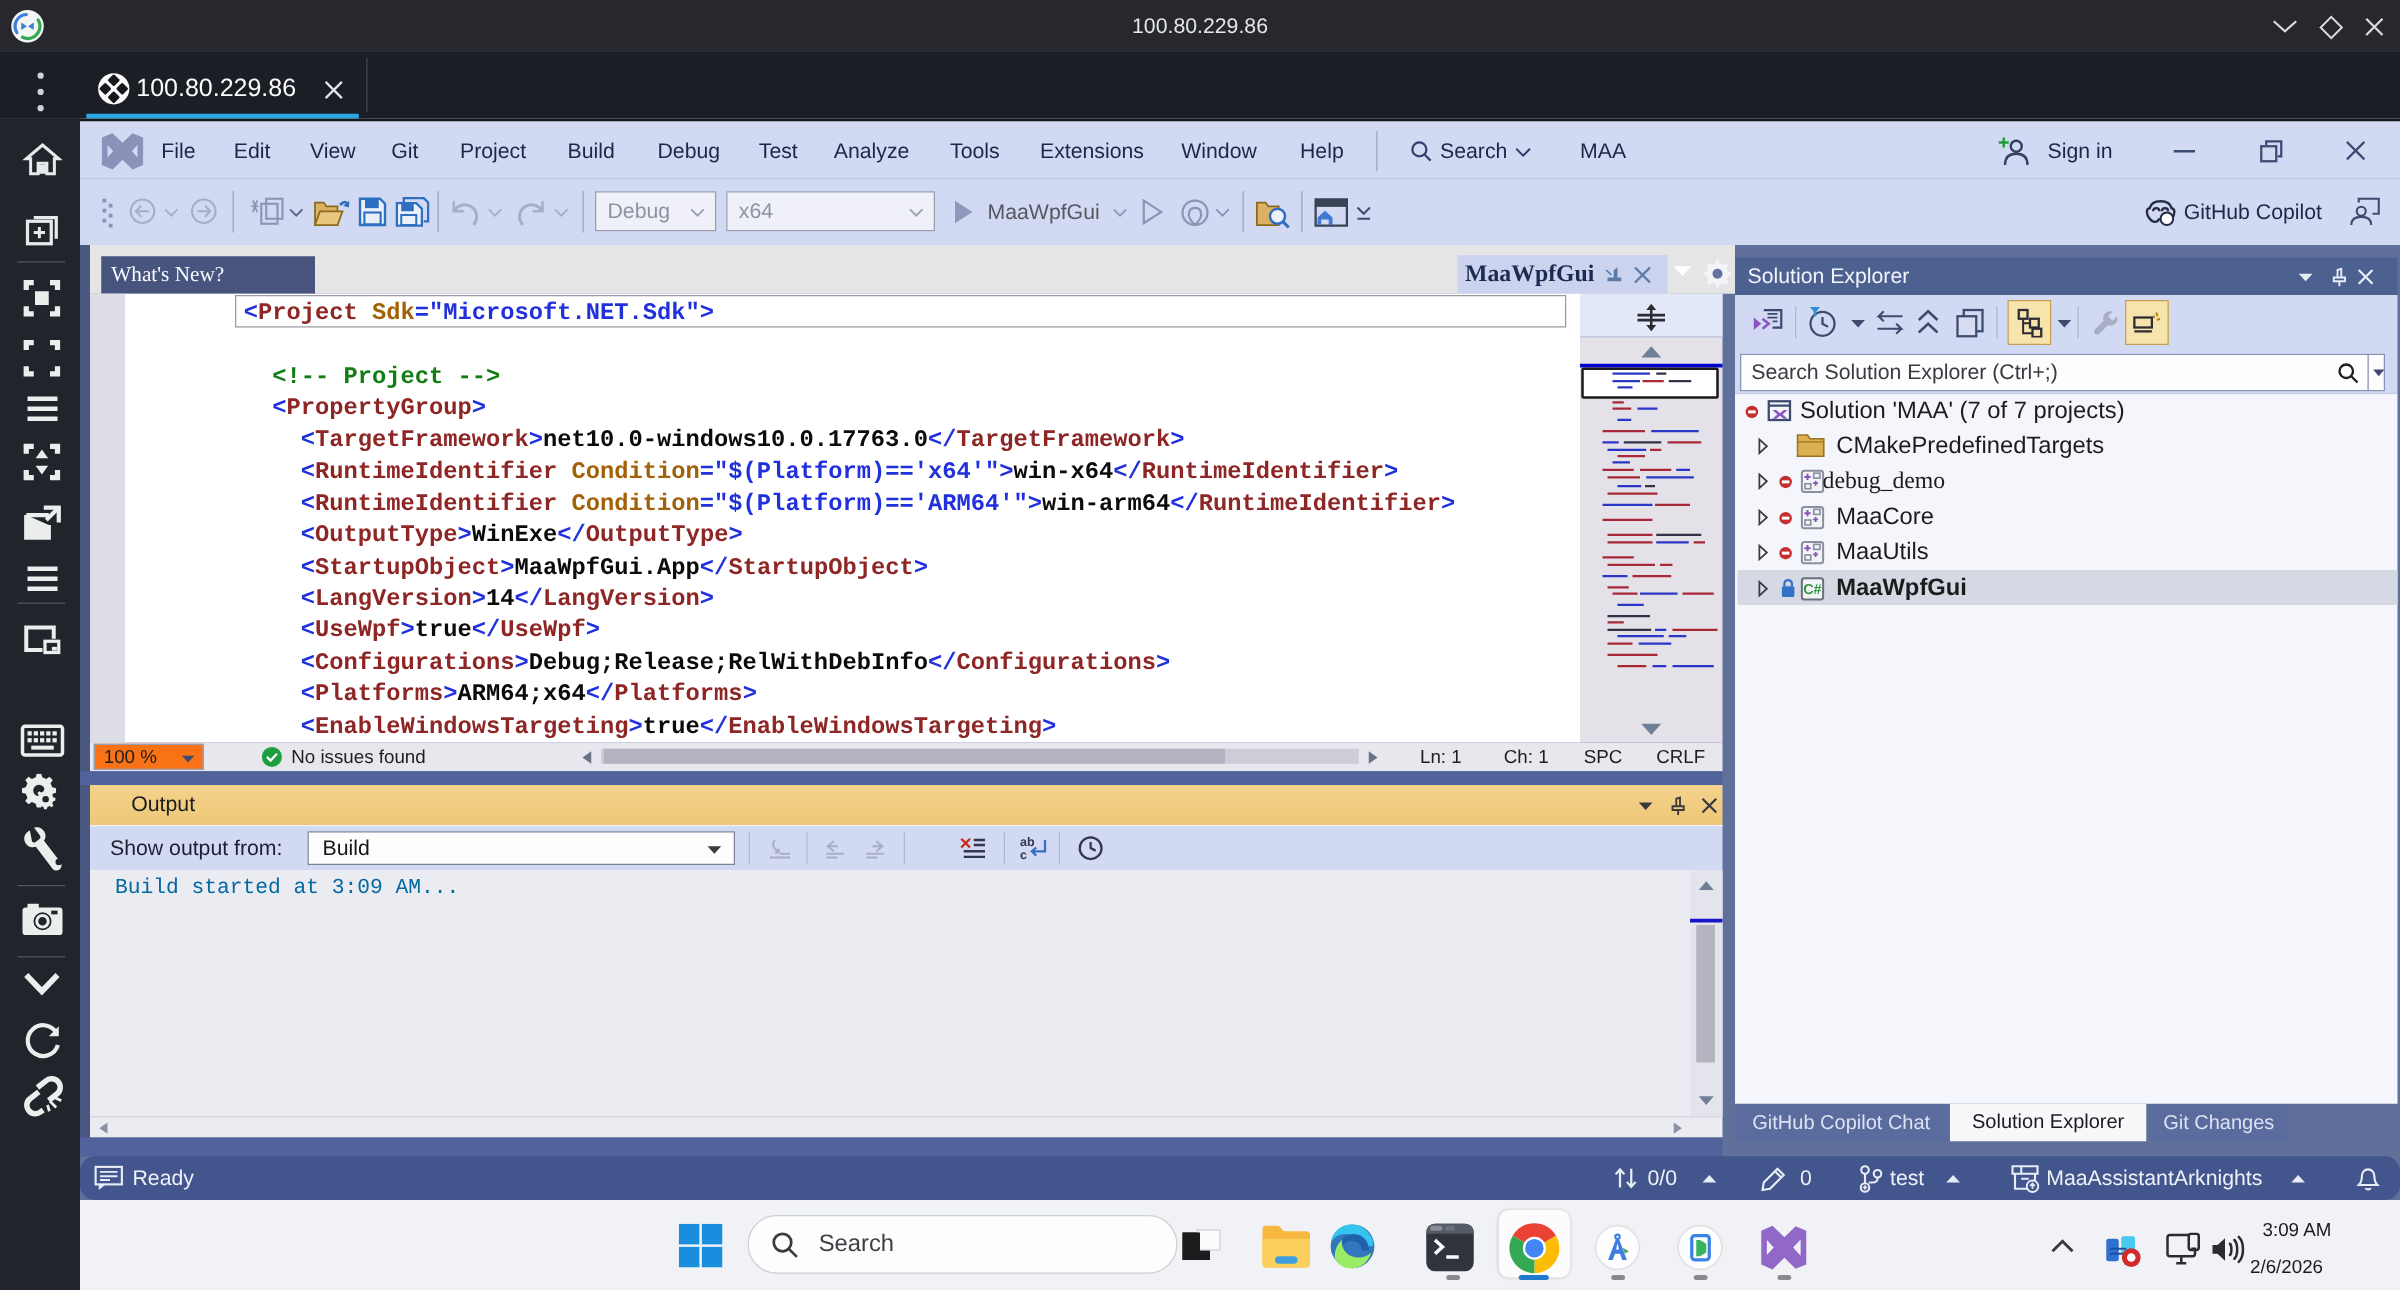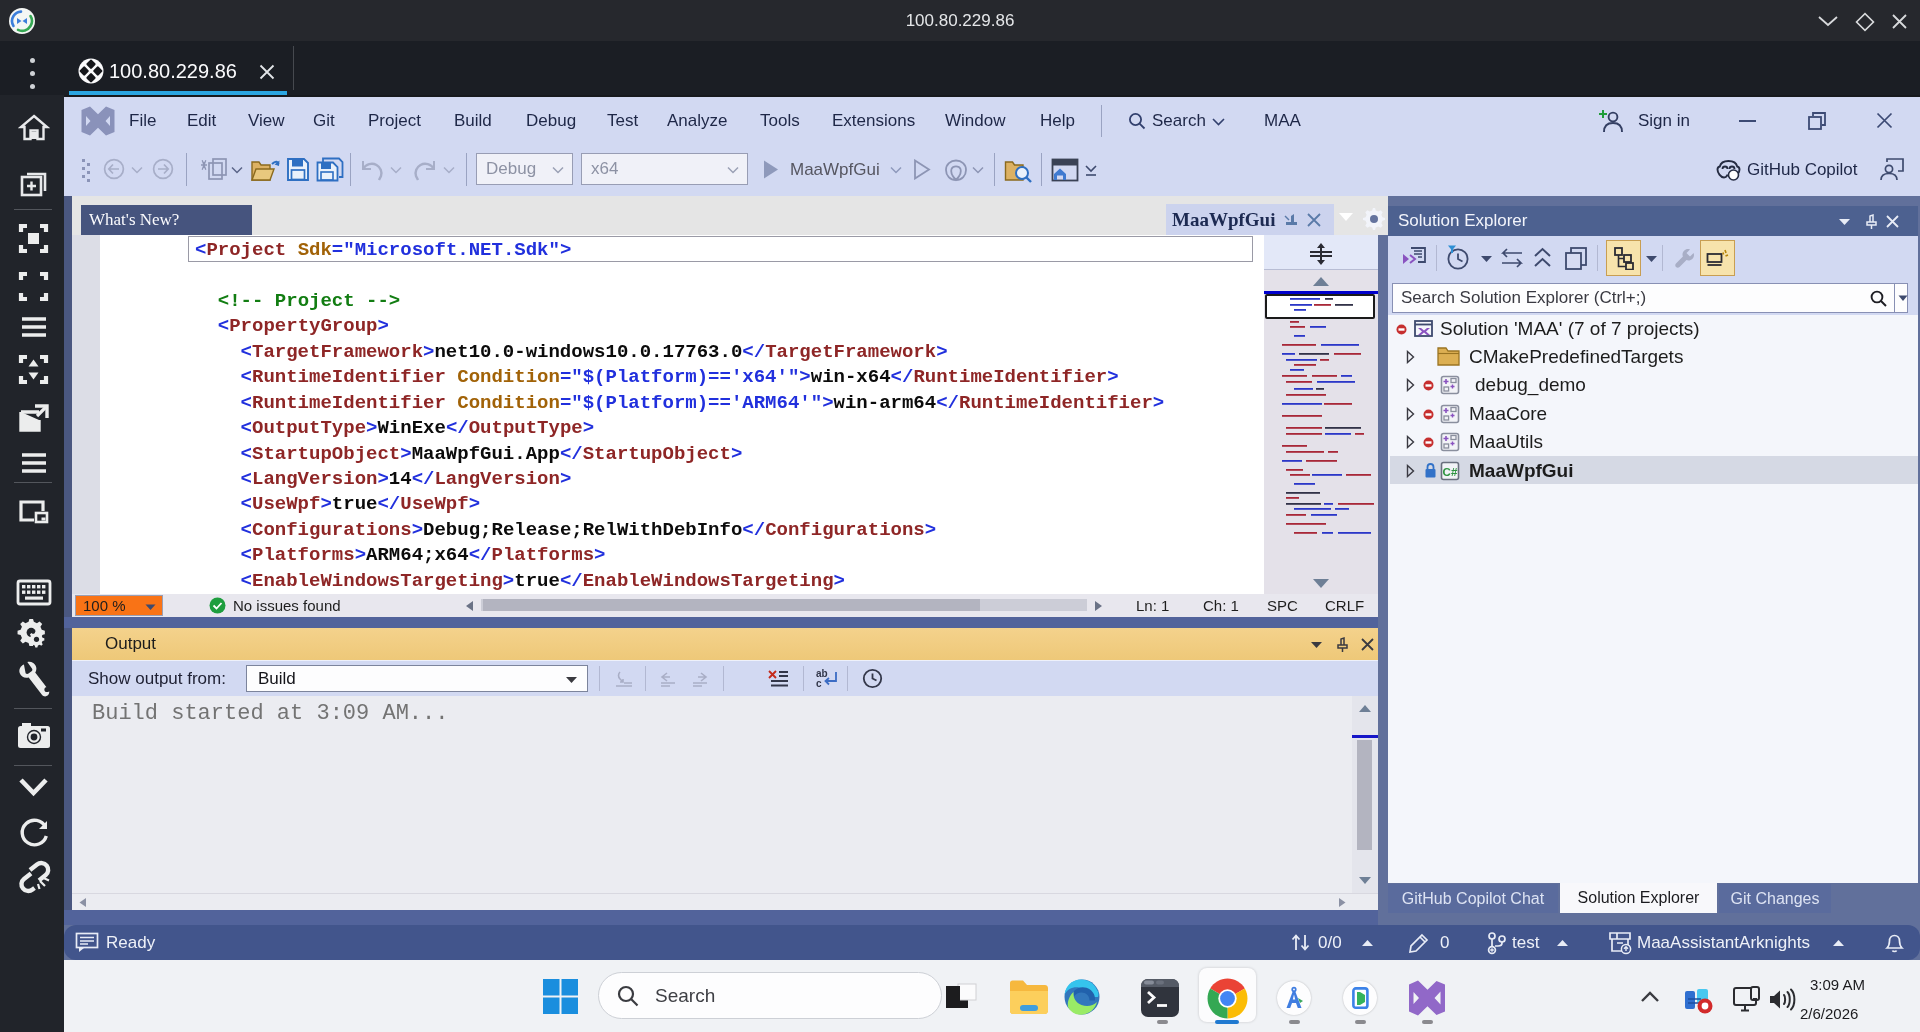--- a/index.html
+++ b/index.html
@@ -532,21 +532,21 @@
         <text x="0" y="19" font-family="Liberation Sans" font-size="10" font-weight="bold" fill="#33374a">c</text>
         <path d="M 20 4 L 20 13 L 10 13 M 13 10 L 9.5 13 L 13 16.5" fill="none" stroke="#3b6cc4" stroke-width="1.8"></path>
       </svg>
     <div class="abs" style="left:775px;top:5px;width:1px;height:25px;background:#b2b8d2;"></div>
     <svg class="abs" style="left:790px;top:7px" width="21" height="21" viewBox="0 0 21 21">
         <circle cx="10.5" cy="10.5" r="8.7" fill="none" stroke="#33374a" stroke-width="1.8"></circle>
         <path d="M 10.5 5.5 L 10.5 10.5 L 14.5 12.5" fill="none" stroke="#33374a" stroke-width="1.8"></path>
       </svg>
   </div>
   <div class="abs" id="outbody">
-    <div class="abs mono" style="left:20px;top:5px;font-size:22px;color:#737373;">Build started at 3:09 AM...</div>
+    <div class="abs mono" style="left:20px;top:5px;font-size:17px;color:#0369a1;">Build started at 3:09 AM...</div>
     <div class="abs" style="left:1280px;top:0;width:26px;height:197px;background:#e4e5ec;">
       <svg class="abs" style="left:6px;top:8px" width="14" height="9" viewBox="0 0 14 9">
           <path d="M 7 1 L 13 8 L 1 8 Z" fill="#6e7f96"></path>
         </svg>
       <div class="abs" style="left:0;top:39px;width:26px;height:3px;background:#1616c8;"></div>
       <div class="abs" style="left:5px;top:44px;width:15px;height:110px;background:#b3b4c0;"></div>
       <svg class="abs" style="left:6px;top:180px" width="14" height="9" viewBox="0 0 14 9">
           <path d="M 7 8 L 13 1 L 1 1 Z" fill="#6e7f96"></path>
         </svg>
     </div>
@@ -670,21 +670,21 @@
           <circle cx="5.5" cy="5.5" r="5" fill="#c62f2f"></circle>
           <rect x="2.5" y="4.3" width="6" height="2.4" fill="#ffffff"></rect>
         </svg>
       <svg class="abs" style="left:52px;top:4px" width="20" height="20" viewBox="0 0 20 20">
         <rect x="1.5" y="1.5" width="17" height="17" rx="2" fill="#f2f3f7" stroke="#8a8f9e" stroke-width="1.6"></rect>
         <path d="M 6 4 L 6 9 M 3.5 6.5 L 8.5 6.5" stroke="#8a53c0" stroke-width="1.6"></path>
         <path d="M 12.5 9.5 L 12.5 13.5 M 10.5 11.5 L 14.5 11.5" stroke="#8a53c0" stroke-width="1.4"></path>
         <rect x="11" y="3.5" width="5" height="4" fill="none" stroke="#8a8f9e" stroke-width="1.3"></rect>
         <rect x="4" y="12" width="4.6" height="4" fill="none" stroke="#8a8f9e" stroke-width="1.3"></rect>
       </svg>
-      <div class="abs" style="left:87px;top:0;line-height:28px;">debug_demo</div>
+      <div class="abs" style="left:70px;top:0;line-height:28px;font-family:Liberation Serif, serif;">debug_demo</div>
     </div>
     <div class="abs" style="left:0;top:84.5px;width:530px;height:28px;">
       <svg class="abs" style="left:18px;top:7px" width="9" height="14" viewBox="0 0 9 14">
           <path d="M 1.5 1.5 L 7.5 7 L 1.5 12.5 Z" fill="none" stroke="#3a3a42" stroke-width="1.4"></path>
         </svg>
       <svg class="abs" style="left:35px;top:9px" width="11" height="11" viewBox="0 0 11 11">
           <circle cx="5.5" cy="5.5" r="5" fill="#c62f2f"></circle>
           <rect x="2.5" y="4.3" width="6" height="2.4" fill="#ffffff"></rect>
         </svg>
       <svg class="abs" style="left:52px;top:4px" width="20" height="20" viewBox="0 0 20 20">

